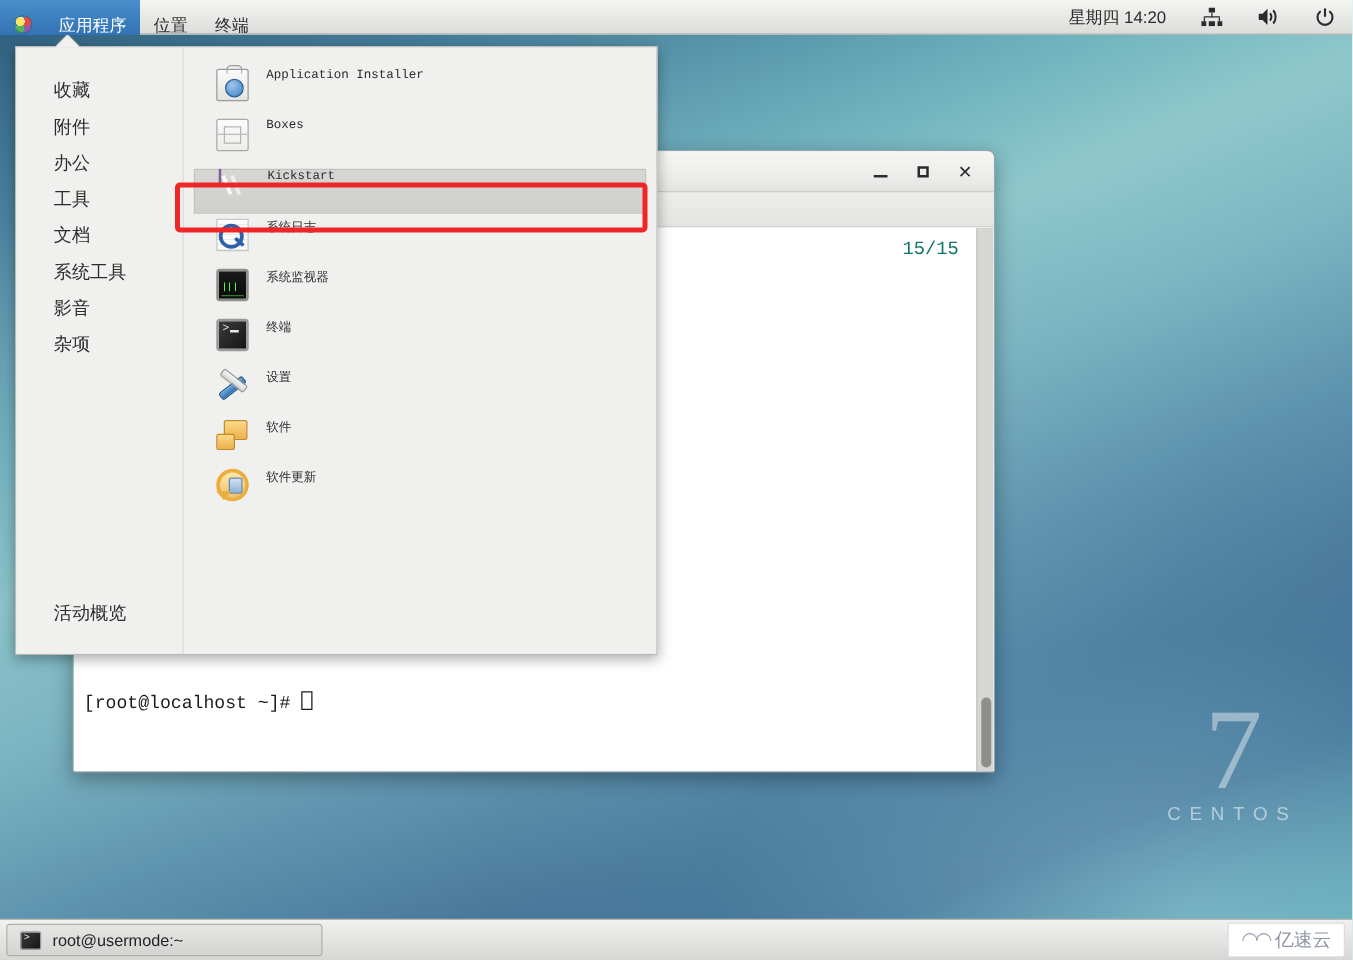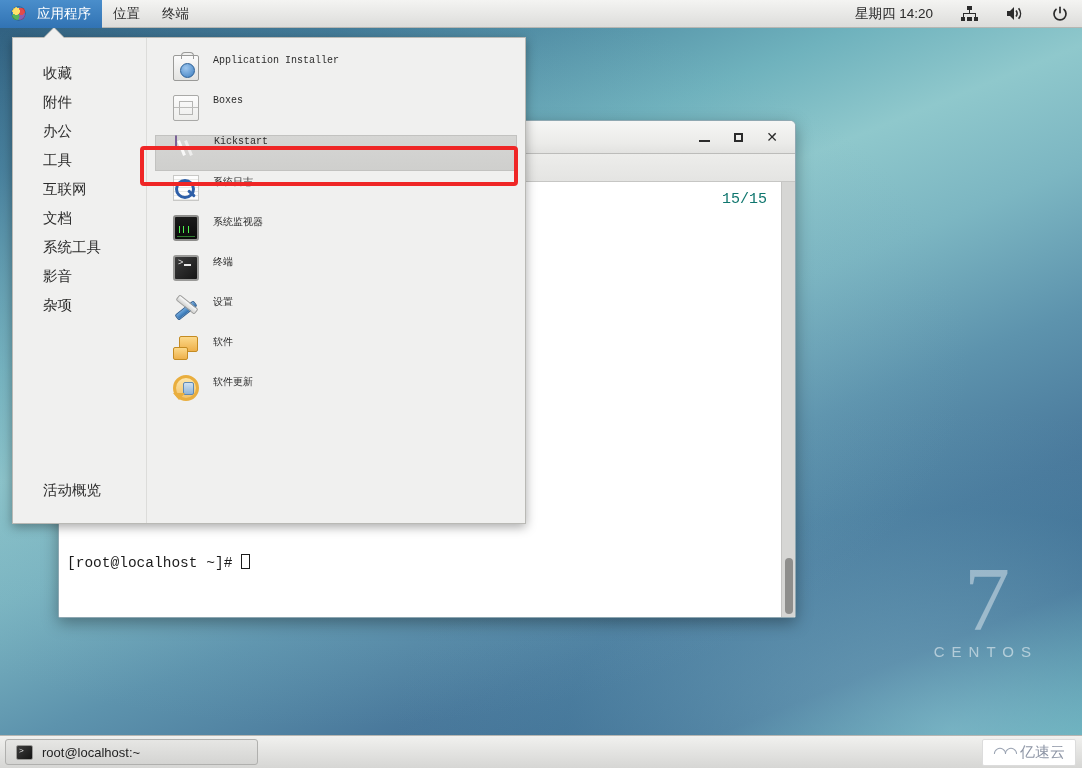--- a/index.html
+++ b/index.html
@@ -49,21 +49,21 @@
   #top-panel {
     position: absolute; left: 0; top: 0;
     width: 1082px; height: 28px;
     background: linear-gradient(#f4f4f2, #e6e6e4 60%, #dcdcda);
     border-bottom: 1px solid #b6b6b2;
     display: flex; align-items: center;
     font-size: 13.5px; color: #2e2e2e;
     z-index: 40;
   }
   .panel-menu {
-    height: 28px; display: flex; align-items: center; gap: 11px;
+    height: 28px; display: flex; gap: 21px;
     padding: 12px 11px; cursor: default; white-space: nowrap;
   }
   .panel-menu.active {
     background: linear-gradient(#4a8ecb, #3173b4);
     color: #ffffff;
   }
   .app-glyph {
     width: 15px; height: 15px; border-radius: 50%;
     background:
       radial-gradient(circle at 34% 34%, #ffe36b 0 26%, rgba(0,0,0,0) 27%),
@@ -451,21 +451,20 @@
   </div>
 
   <div id="menu-arrow"></div>
   <div id="apps-menu">
 
     <div id="category-pane">
       <div class="cat-item">收藏</div>
       <div class="cat-item">附件</div>
       <div class="cat-item">办公</div>
       <div class="cat-item">工具</div>
-      <div class="cat-item">互联网</div>
       <div class="cat-item">文档</div>
       <div class="cat-item">系统工具</div>
       <div class="cat-item">影音</div>
       <div class="cat-item">杂项</div>
       <div id="overview-item">活动概览</div>
     </div>
 
     <div id="app-pane">
       <div class="app-item">
         <span class="app-ico ico-installer"></span>
@@ -504,21 +503,21 @@
         <span>软件更新</span>
       </div>
     </div>
   </div>
 
   <div id="kickstart-annotation"></div>
 
   <div id="taskbar">
     <div id="task-button">
       <span class="task-ico"></span>
-      <span>root@localhost:~</span>
+      <span>root@usermode:~</span>
     </div>
     <div id="watermark">
       <span class="cloud-glyph">◠◠</span>
       <span>亿速云</span>
     </div>
   </div>
 
 </div>
 
 </body></html>

